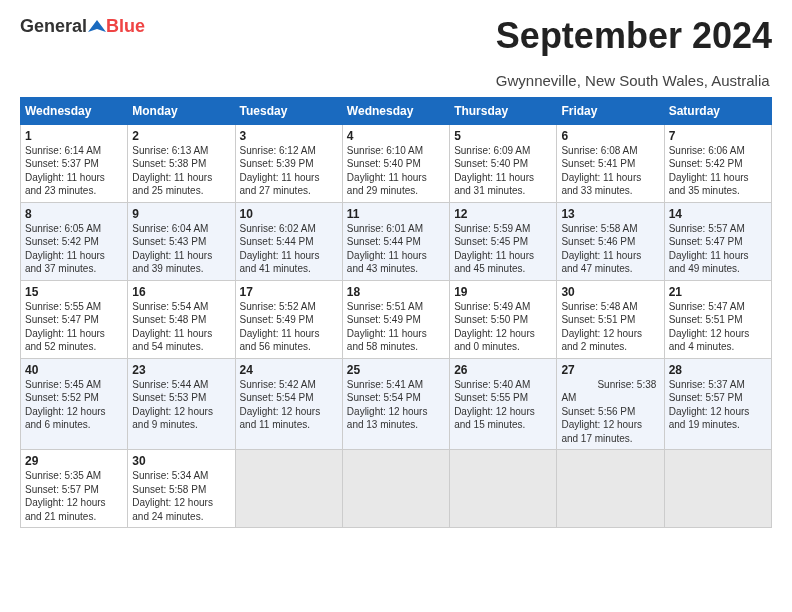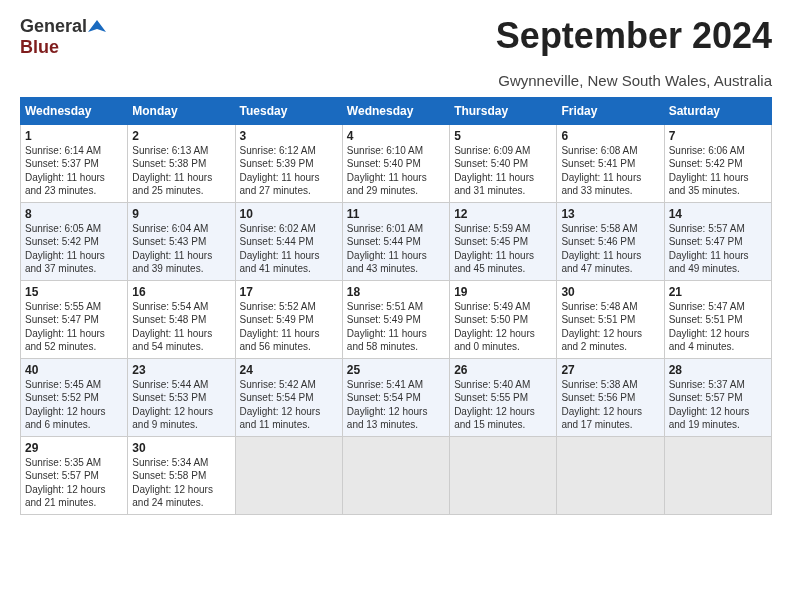--- a/index.html
+++ b/index.html
@@ -11,26 +11,26 @@
       padding: 16px 20px;
     }
     .header {
       display: flex;
       align-items: flex-start;
       justify-content: space-between;
       margin-bottom: 8px;
     }
     .logo {
       display: flex;
-      flex-direction: column;
+      flex-direction: row;
       align-items: flex-start;
     }
     .logo-general { color: #333; }
     .logo-blue { color: #1a6abf; }
-    .title-block { text-align: right; }
+    .title-block { }
     .month-title {
       font-size: 36px;
       font-weight: bold;
       color: #222;
       line-height: 1.1;
     }
     .location {
       font-size: 15px;
       color: #444;
       margin-top: 16px;
@@ -84,21 +84,21 @@
 <body>
 
 <div class="header">
   <div class="logo">
     <div style="display:flex;align-items:center;">
       <span class="logo-general" style="font-size:18px;font-weight:bold;">General</span>
       <svg width="18" height="18" viewBox="0 0 18 18" style="margin-left:1px;">
         <polygon points="9,2 18,14 9,11 0,14" fill="#1a6abf"></polygon>
       </svg>
     </div>
-    <span class="logo-blue" style="font-size:18px;font-weight:bold;color:#7f1d1d;">Blue</span>
+    <span class="logo-blue" style="font-size:18px;font-weight:bold;color:#ef4444;">Blue</span>
   </div>
   <div class="title-block">
     <div class="month-title">September 2024</div>
     <div class="location">Gwynneville, New South Wales, Australia</div>
   </div>
 </div>
 
 <table class="calendar">
   <thead>
     <tr>
@@ -216,21 +216,21 @@
 Daylight: 12 hours
 and 11 minutes.</span></td>
         <td><span class="day-num">25</span><span class="day-info" style="white-space: pre-line;">Sunrise: 5:41 AM
 Sunset: 5:54 PM
 Daylight: 12 hours
 and 13 minutes.</span></td>
         <td><span class="day-num">26</span><span class="day-info" style="white-space: pre-line;">Sunrise: 5:40 AM
 Sunset: 5:55 PM
 Daylight: 12 hours
 and 15 minutes.</span></td>
-        <td><span class="day-num">27</span><span class="day-info" style="white-space: pre-line;">Sunrise: 5:38 AM
+        <td><span class="day-num">27</span><span class="day-info" style="white-space: pre-line; margin-left: 36px;">Sunrise: 5:38 AM
 Sunset: 5:56 PM
 Daylight: 12 hours
 and 17 minutes.</span></td>
         <td><span class="day-num">28</span><span class="day-info" style="white-space: pre-line;">Sunrise: 5:37 AM
 Sunset: 5:57 PM
 Daylight: 12 hours
 and 19 minutes.</span></td>
       </tr>
       <tr>
         <td><span class="day-num">29</span><span class="day-info" style="white-space: pre-line;">Sunrise: 5:35 AM

